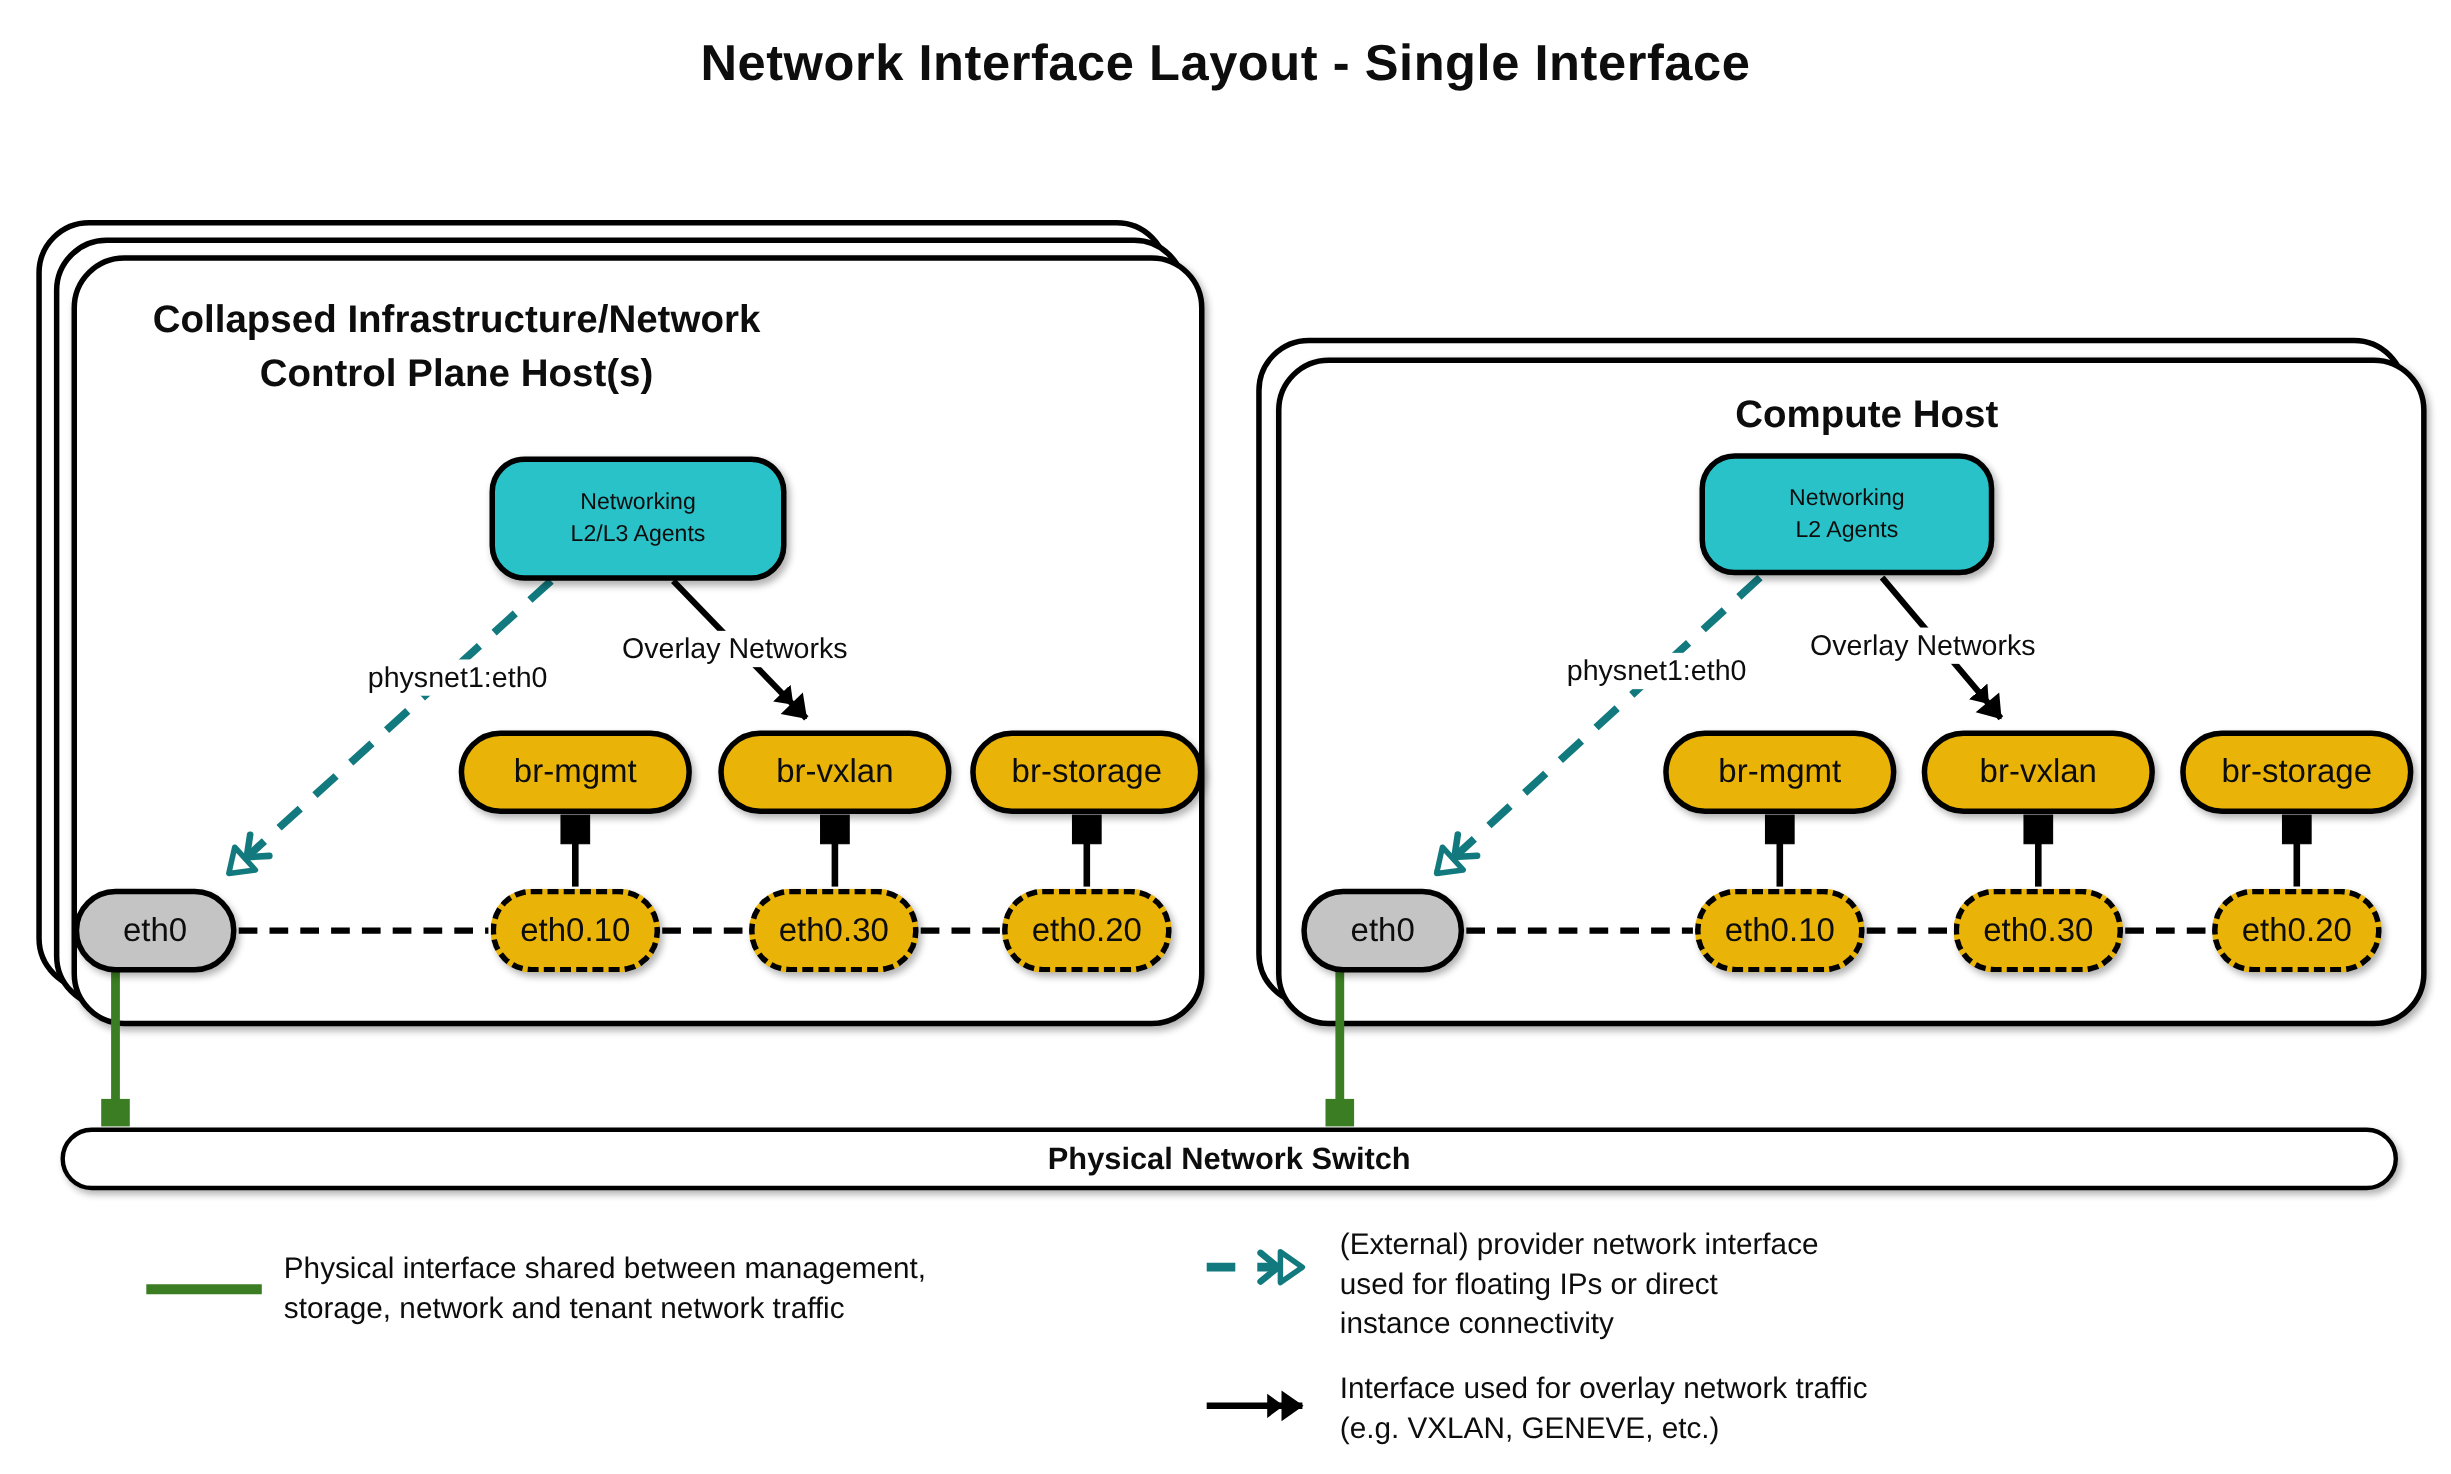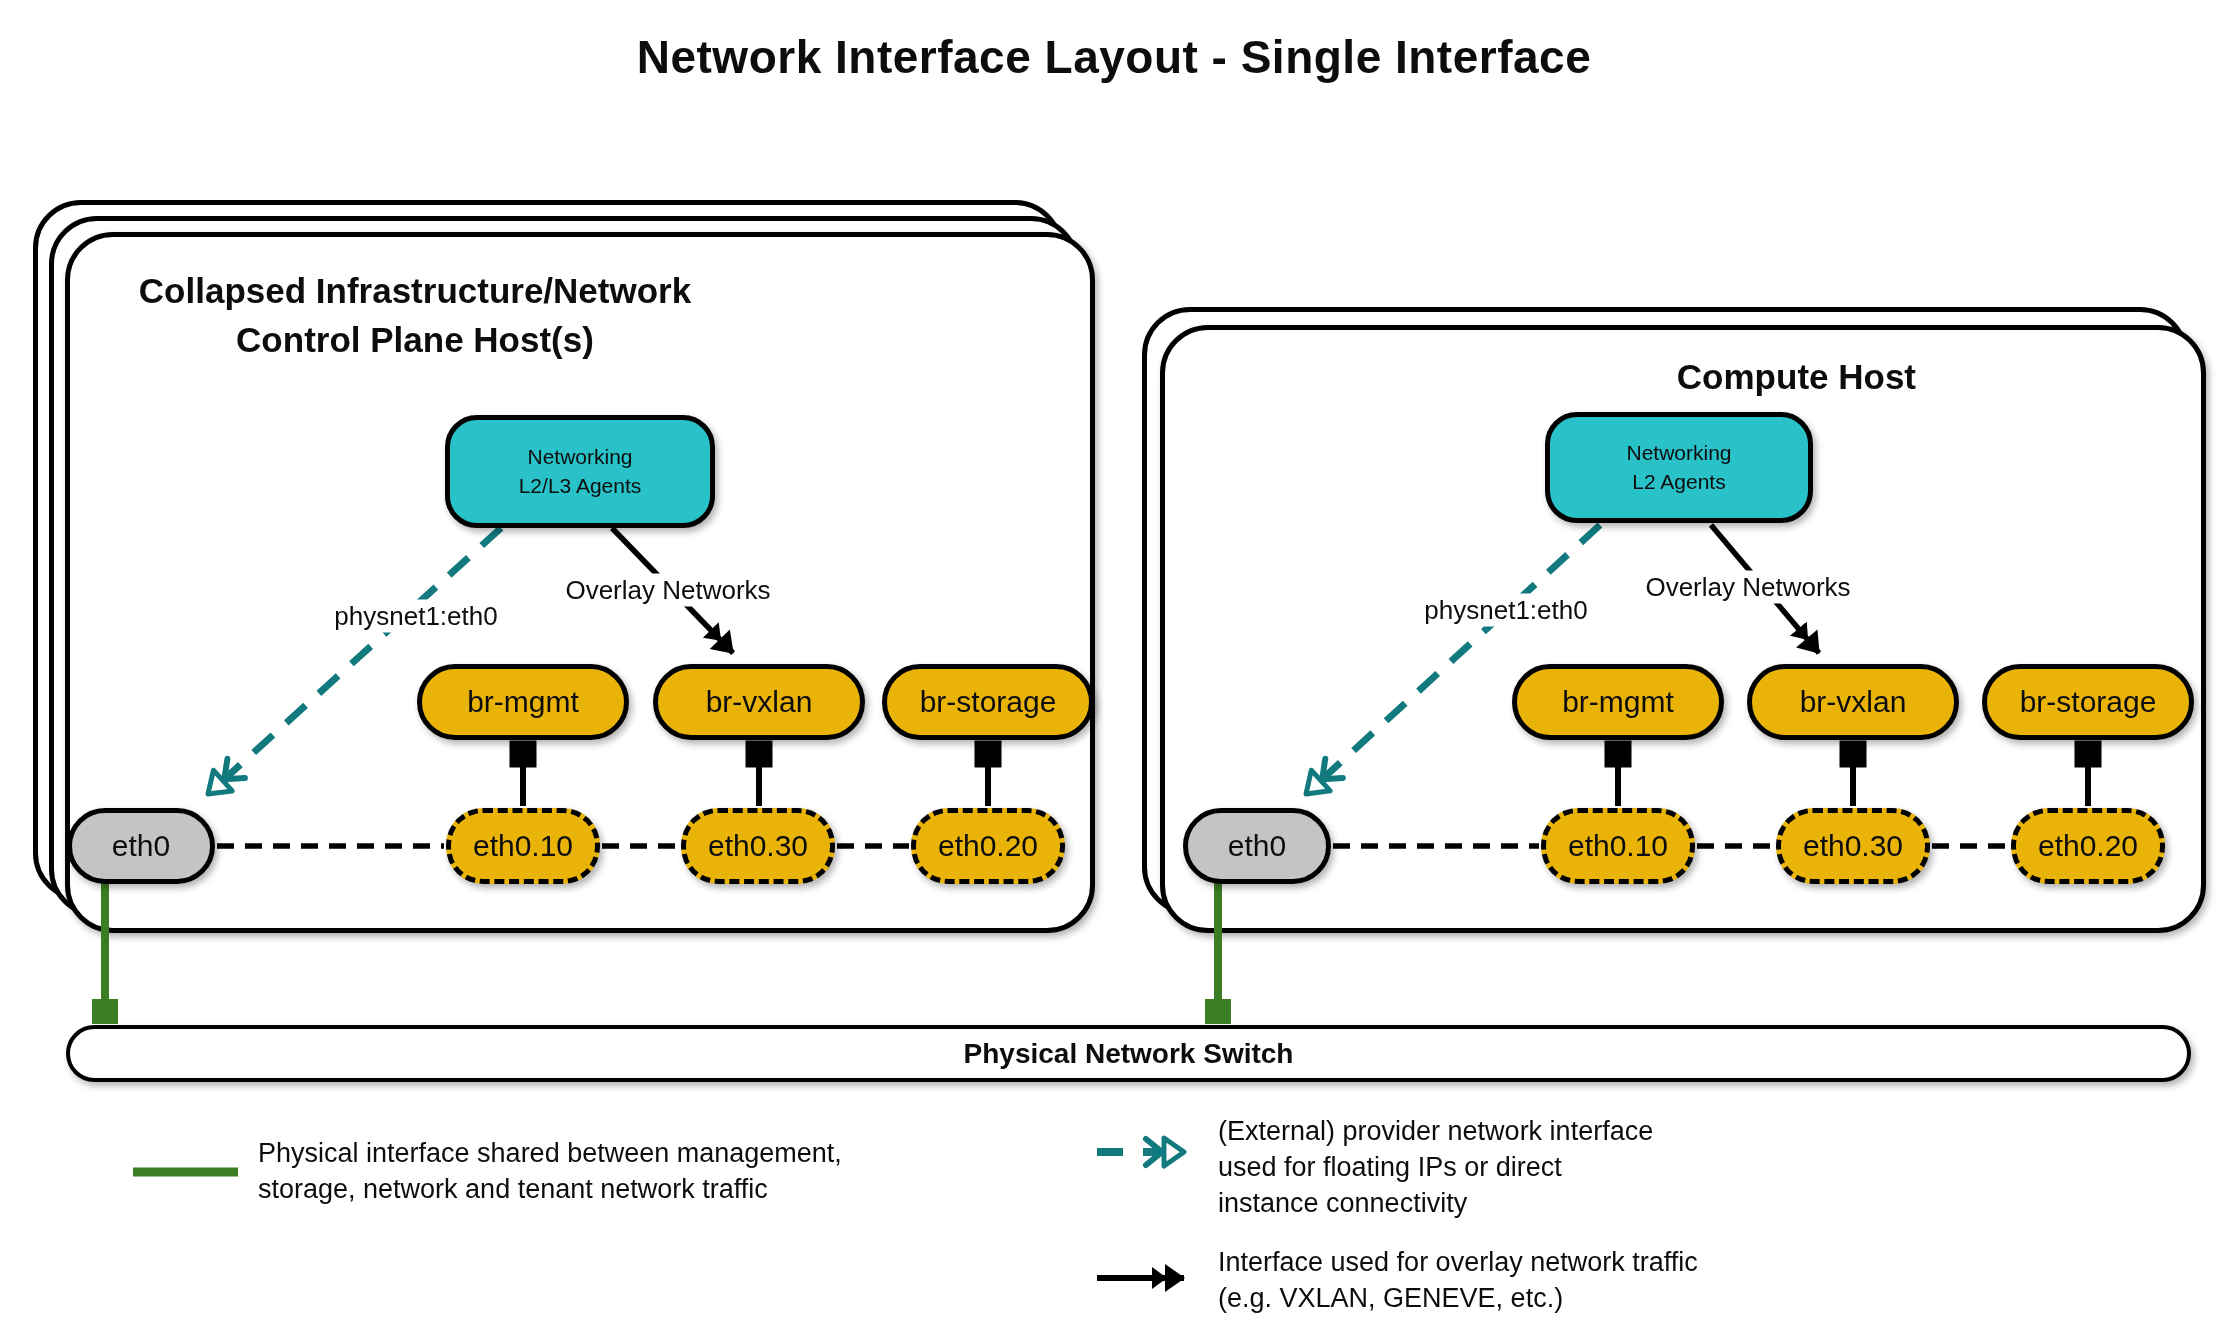--- a/index.html
+++ b/index.html
@@ -25,21 +25,21 @@
 
   .pill { position:absolute; z-index:5; background:#eab308; border:5px solid #000;
     border-radius:40px; box-sizing:border-box; display:flex; align-items:center;
     justify-content:center; font-size:30px; box-shadow:3px 4px 7px rgba(0,0,0,0.30); }
   .pill.dashed { border-style:dashed; border-radius:37px; }
   .pill.gray { background:#C4C4C4; }
 
   .conn-label { position:absolute; z-index:6; transform:translate(-50%,-50%);
     font-size:26px; background:#ffffff; padding:1px 4px; white-space:nowrap; }
 
-  .switch-bar { position:absolute; z-index:3; left:66px; top:1025px; width:2125px; height:57px;
+  .switch-bar { position:absolute; z-index:3; left:55px; top:1025px; width:2125px; height:57px;
     background:#ffffff; border:4px solid #000; border-radius:29px; box-sizing:border-box;
     display:flex; align-items:center; justify-content:center; font-size:28px; font-weight:bold;
     box-shadow:3px 4px 7px rgba(0,0,0,0.30); }
 
   svg.wires { position:absolute; z-index:4; left:0; top:0; pointer-events:none; }
 
   .legend-text { position:absolute; z-index:5; font-size:27px; line-height:1.33; }
   .legend-text div { white-space:nowrap; }
 </style>
 </head>
@@ -142,21 +142,21 @@
 
   <div class="pill" style="left:417px; top:664px; width:212px; height:76px;">br-mgmt</div>
   <div class="pill" style="left:653px; top:664px; width:212px; height:76px;">br-vxlan</div>
   <div class="pill" style="left:882px; top:664px; width:212px; height:76px;">br-storage</div>
 
   <div class="pill gray" style="left:67px; top:808px; width:148px; height:76px;">eth0</div>
   <div class="pill dashed" style="left:446px; top:808px; width:154px; height:76px;">eth0.10</div>
   <div class="pill dashed" style="left:681px; top:808px; width:154px; height:76px;">eth0.30</div>
   <div class="pill dashed" style="left:911px; top:808px; width:154px; height:76px;">eth0.20</div>
 
-  <div class="host-title" style="left:1316px; top:352px; width:600px;text-align:right;">
+  <div class="host-title" style="left:1397px; top:352px; width:600px;">
     <div>Compute Host</div>
   </div>
 
   <div class="agent" style="left:1545px; top:412px; width:268px; height:111px;">
     <div>Networking</div>
     <div>L2 Agents</div>
   </div>
 
   <div class="conn-label" style="left:1506px; top:610px;">physnet1:eth0</div>
   <div class="conn-label" style="left:1748px; top:587px;">Overlay Networks</div>

